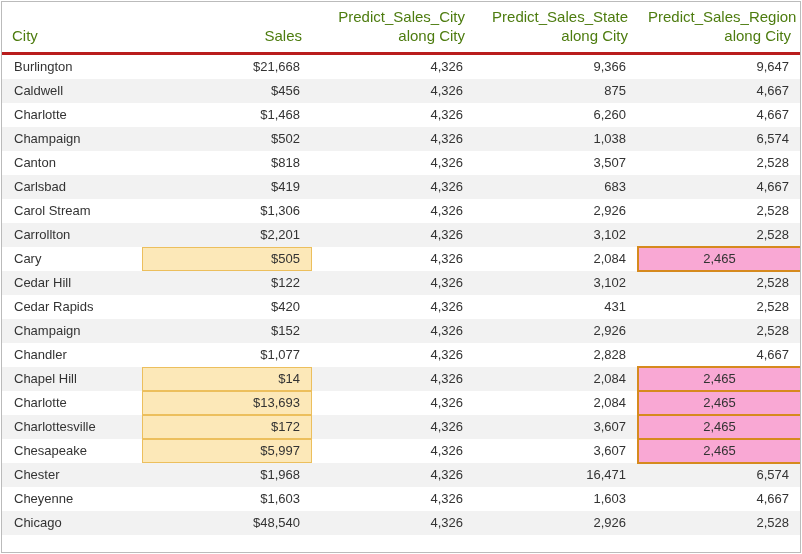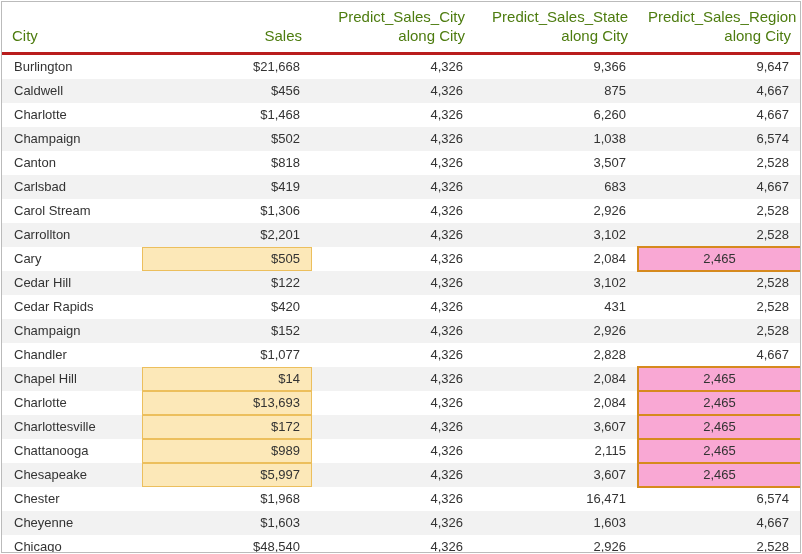--- a/index.html
+++ b/index.html
@@ -358,37 +358,20 @@
           </td>
           <td>
             <div class="cell-inner">3,607</div>
           </td>
           <td class="hl-dark">
             <div class="cell-inner">2,465</div>
           </td>
         </tr>
         <tr>
           <td>
-            <div class="cell-inner">Chattanooga</div>
-          </td>
-          <td class="hl-light">
-            <div class="cell-inner">$989</div>
-          </td>
-          <td>
-            <div class="cell-inner">4,326</div>
-          </td>
-          <td>
-            <div class="cell-inner">2,115</div>
-          </td>
-          <td class="hl-dark">
-            <div class="cell-inner">2,465</div>
-          </td>
-        </tr>
-        <tr>
-          <td>
             <div class="cell-inner">Chesapeake</div>
           </td>
           <td class="hl-light">
             <div class="cell-inner">$5,997</div>
           </td>
           <td>
             <div class="cell-inner">4,326</div>
           </td>
           <td>
             <div class="cell-inner">3,607</div>

